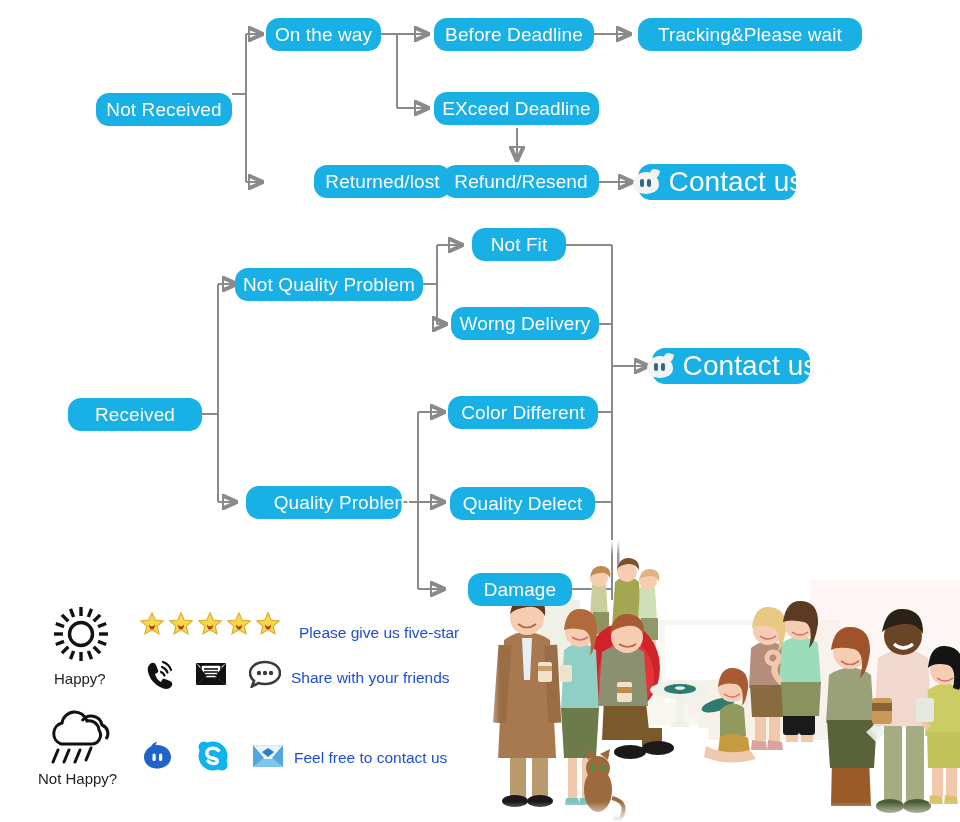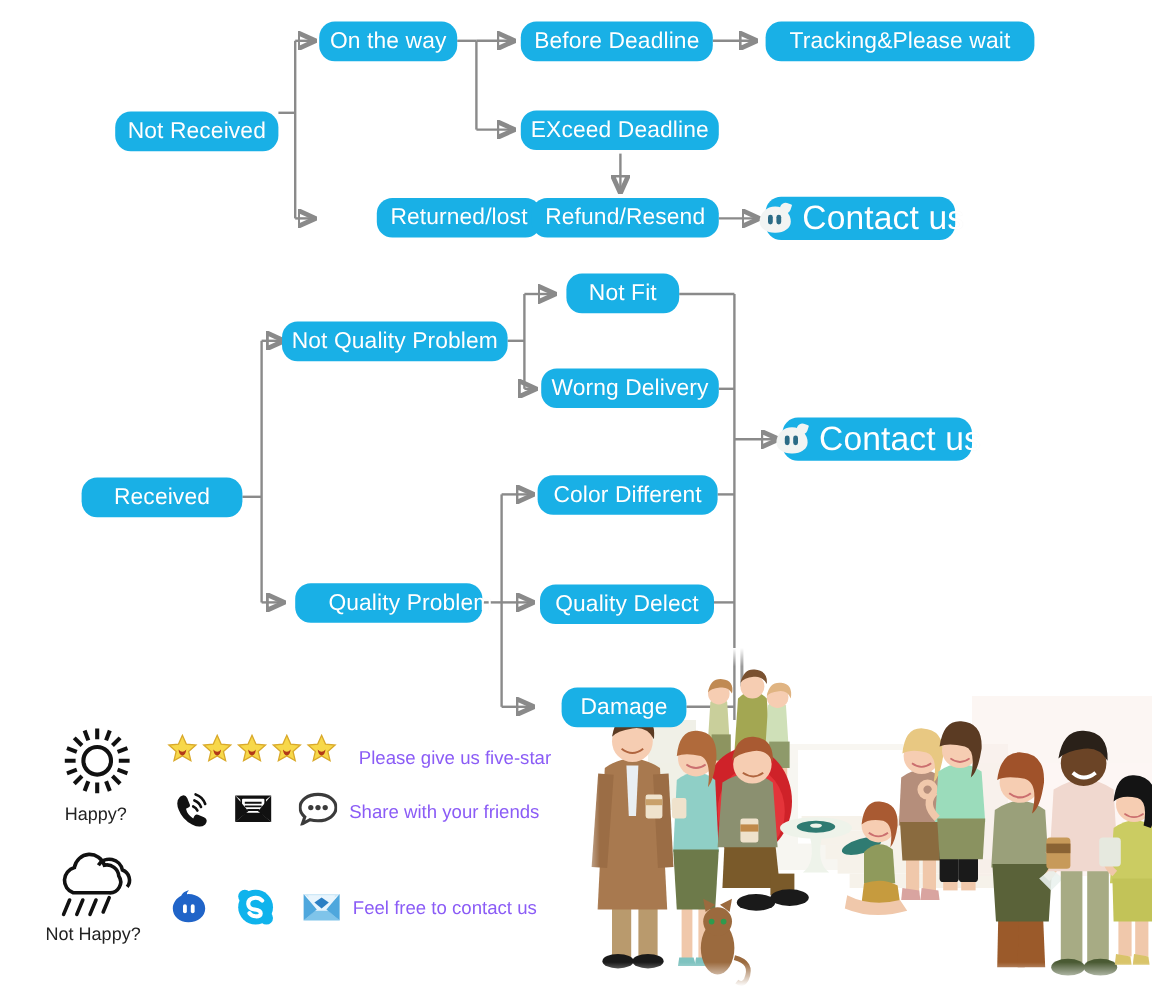--- a/index.html
+++ b/index.html
@@ -51,21 +51,21 @@
   .tm-ico .eye{
     position:absolute;top:9px;width:4px;height:8px;border-radius:2px;background:#2b6b86;
   }
   .tm-ico .eye.l{left:7px;}
   .tm-ico .eye.r{left:14px;}
   .promo-label{
     position:absolute;font-size:15px;color:#222;
     font-family:"Liberation Sans", sans-serif;
   }
   .promo-text{
-    position:absolute;font-size:15.5px;color:#8b5cf6;
+    position:absolute;font-size:15.5px;color:#1d4ed8;
     font-family:"Liberation Sans", sans-serif;white-space:nowrap;
   }
 
   .ico-row{position:absolute;display:flex;align-items:center;}
 
   
   .star{width:26px;height:26px;margin-right:3px;}
 
   
   .people{position:absolute;left:480px;top:540px;width:480px;height:282px;}

